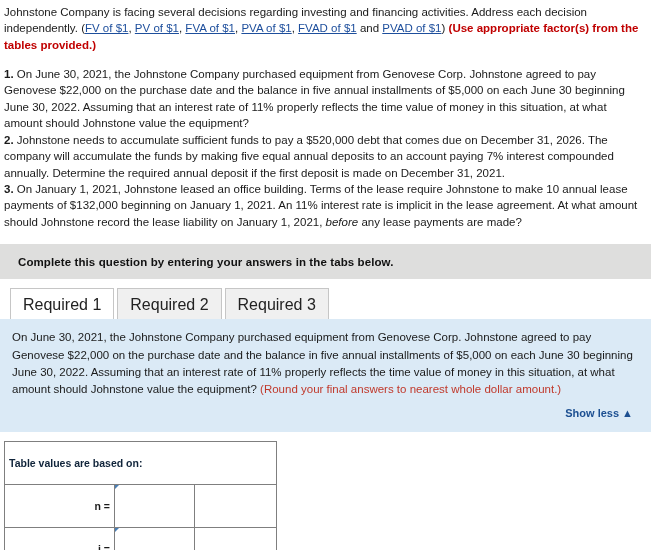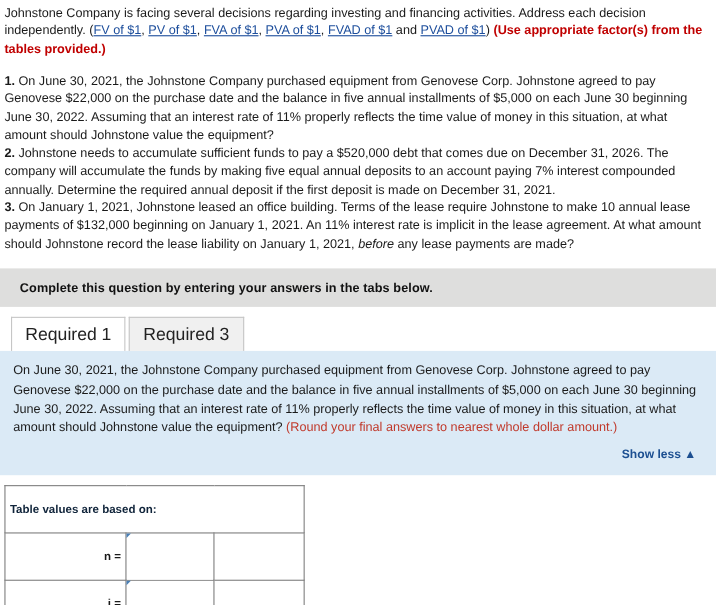--- a/index.html
+++ b/index.html
@@ -173,20 +173,21 @@
     <p><b>2.</b><span> Johnstone needs to accumulate sufficient funds to pay a $520,000 debt that comes due on December 31, 2026. The company will accumulate the funds by making five equal annual deposits to an account paying 7% interest compounded annually. Determine the required annual deposit if the first deposit is made on December 31, 2021.</span></p>
     <p><b>3.</b><span> On January 1, 2021, Johnstone leased an office building. Terms of the lease require Johnstone to make 10 annual lease payments of $132,000 beginning on January 1, 2021. An 11% interest rate is implicit in the lease agreement. At what amount should Johnstone record the lease liability on January 1, 2021, </span><i>before</i><span> any lease payments are made?</span></p>
   </div>
 
   <div class="instruction-bar">
     <span>Complete this question by entering your answers in the tabs below.</span>
   </div>
 
   <div class="tabs">
     <div class="tab active">Required 1</div>
+    <div class="tab">Required 2</div>
     <div class="tab">Required 3</div>
   </div>
 
   <div class="panel">
     <div><span>On June 30, 2021, the Johnstone Company purchased equipment from Genovese Corp. Johnstone agreed to pay Genovese $22,000 on the purchase date and the balance in five annual installments of $5,000 on each June 30 beginning June 30, 2022. Assuming that an interest rate of 11% properly reflects the time value of money in this situation, at what amount should Johnstone value the equipment? </span><span class="red">(Round your final answers to nearest whole dollar amount.)</span></div>
     <div class="showless-row">
       <a href="#" class="showless">Show less ▲</a>
     </div>
   </div>
 

